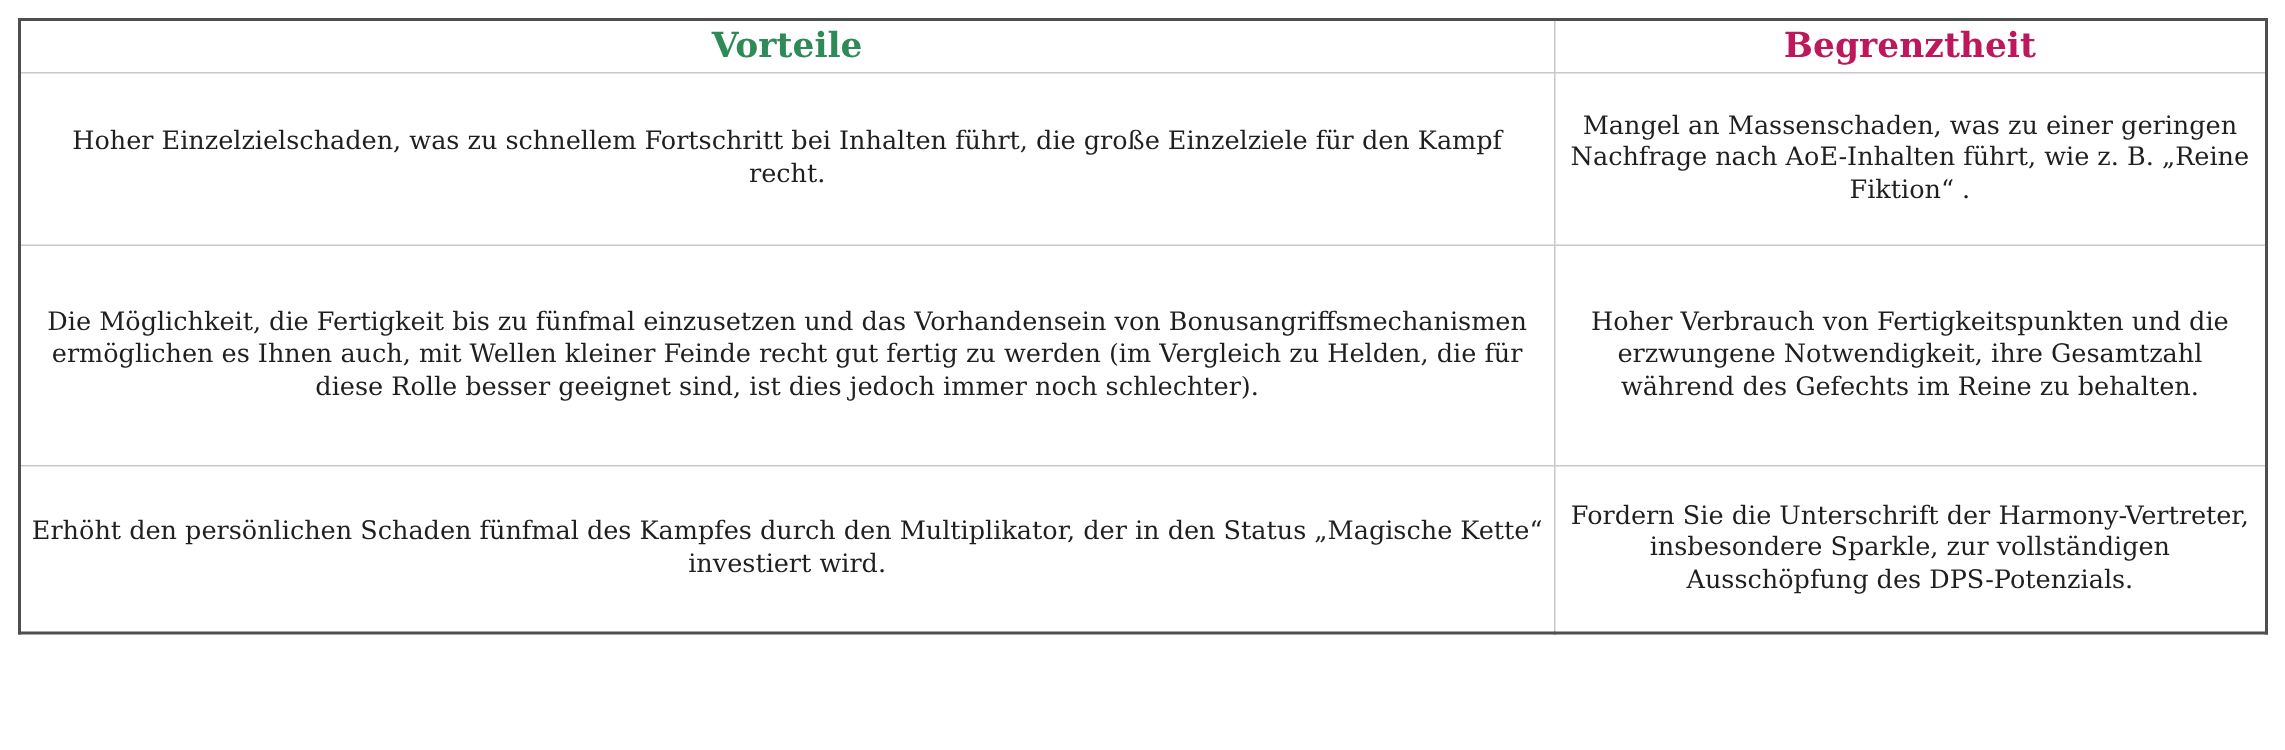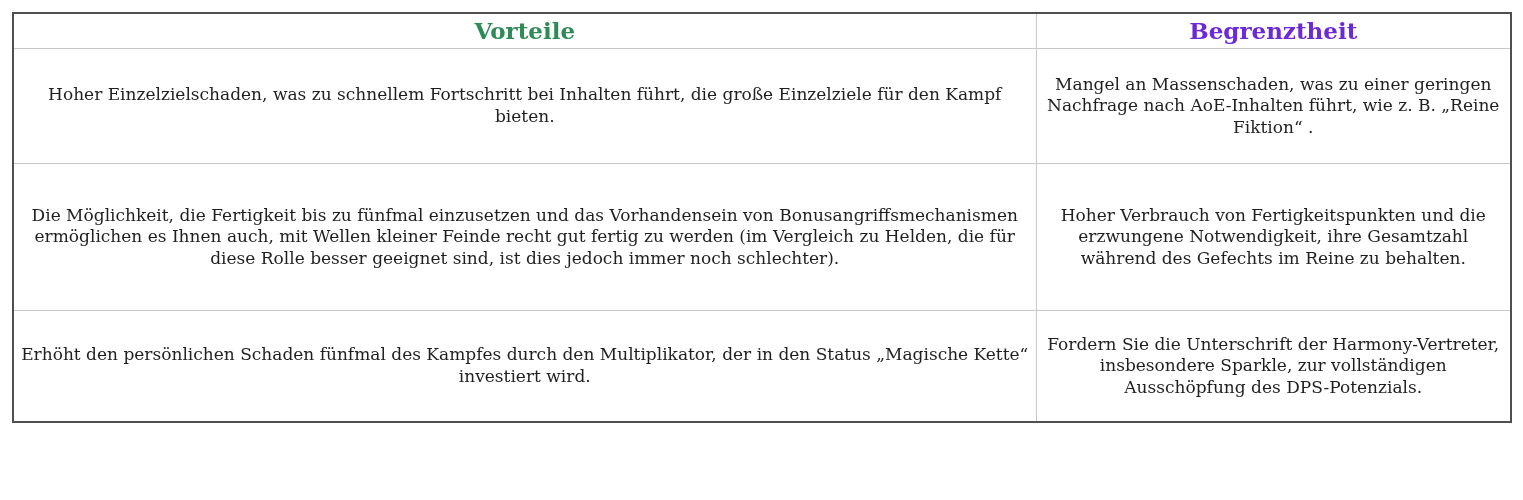--- a/index.html
+++ b/index.html
@@ -56,26 +56,26 @@
 
 <div class="page">
   <table class="pros-cons">
     <colgroup>
       <col class="col-left">
       <col class="col-right">
     </colgroup>
     <thead>
       <tr class="header-row">
         <th style="color: rgb(46, 139, 87); margin-top: 12px;">Vorteile</th>
-        <th style="color: #6d28d9;">Begrenztheit</th>
+        <th style="color: #be185d;">Begrenztheit</th>
       </tr>
     </thead>
     <tbody>
       <tr class="row-1">
-        <td>Hoher Einzelzielschaden, was zu schnellem Fortschritt bei Inhalten führt, die große Einzelziele für den Kampf bieten.</td>
+        <td>Hoher Einzelzielschaden, was zu schnellem Fortschritt bei Inhalten führt, die große Einzelziele für den Kampf recht.</td>
         <td>Mangel an Massenschaden, was zu einer geringen Nachfrage nach AoE-Inhalten führt, wie z. B. „Reine Fiktion“ .</td>
       </tr>
       <tr class="row-2">
         <td>Die Möglichkeit, die Fertigkeit bis zu fünfmal einzusetzen und das Vorhandensein von Bonusangriffsmechanismen ermöglichen es Ihnen auch, mit Wellen kleiner Feinde recht gut fertig zu werden (im Vergleich zu Helden, die für diese Rolle besser geeignet sind, ist dies jedoch immer noch schlechter).</td>
         <td>Hoher Verbrauch von Fertigkeitspunkten und die erzwungene Notwendigkeit, ihre Gesamtzahl während des Gefechts im Reine zu behalten.</td>
       </tr>
       <tr class="row-3">
         <td>Erhöht den persönlichen Schaden fünfmal des Kampfes durch den Multiplikator, der in den Status „Magische Kette“ investiert wird.</td>
         <td>Fordern Sie die Unterschrift der Harmony-Vertreter, insbesondere Sparkle, zur vollständigen Ausschöpfung des DPS-Potenzials.</td>
       </tr>

